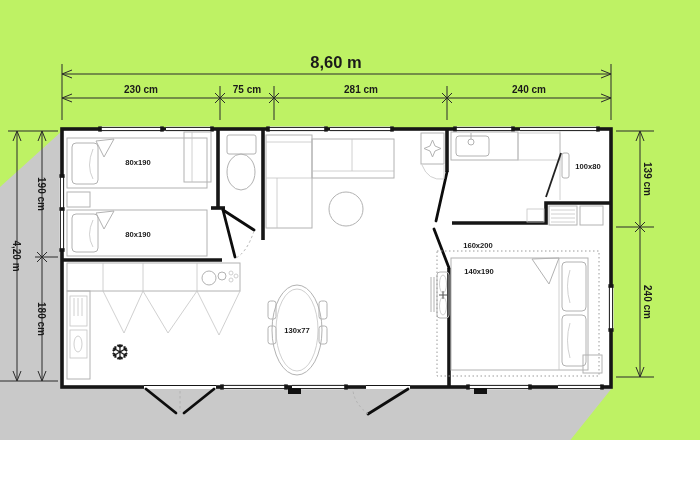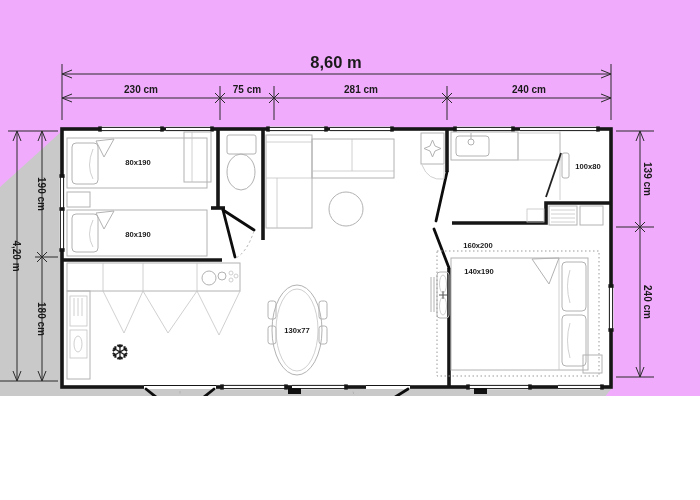--- a/index.html
+++ b/index.html
@@ -1,16 +1,16 @@
 <!DOCTYPE html>
 <html><head>
 <meta charset="utf-8">
 <style>
   html,body{margin:0;padding:0;background:#fff;}
-  .stage{position:relative;width:700px;height:396px;background:#f0abfc;overflow:hidden;
+  .stage{position:relative;width:700px;height:440px;background:#bef264;overflow:hidden;
          font-family:"Liberation Sans", sans-serif;}
   svg{display:block;}
   text{font-family:"Liberation Sans", sans-serif;fill:#1a1a1a;}
   .dim-label{font-size:10px;font-weight:600;}
   .title-label{font-size:16.5px;font-weight:600;}
   .furn-label{font-size:7.6px;font-weight:700;}
   .wall{stroke:#161616;stroke-width:3.6;fill:none;}
   .wallthin{stroke:#161616;stroke-width:1;fill:none;}
   .dim{stroke:#2b2b2b;stroke-width:1;fill:none;}
   .furn{stroke:#b2b2b2;stroke-width:1;fill:none;}

